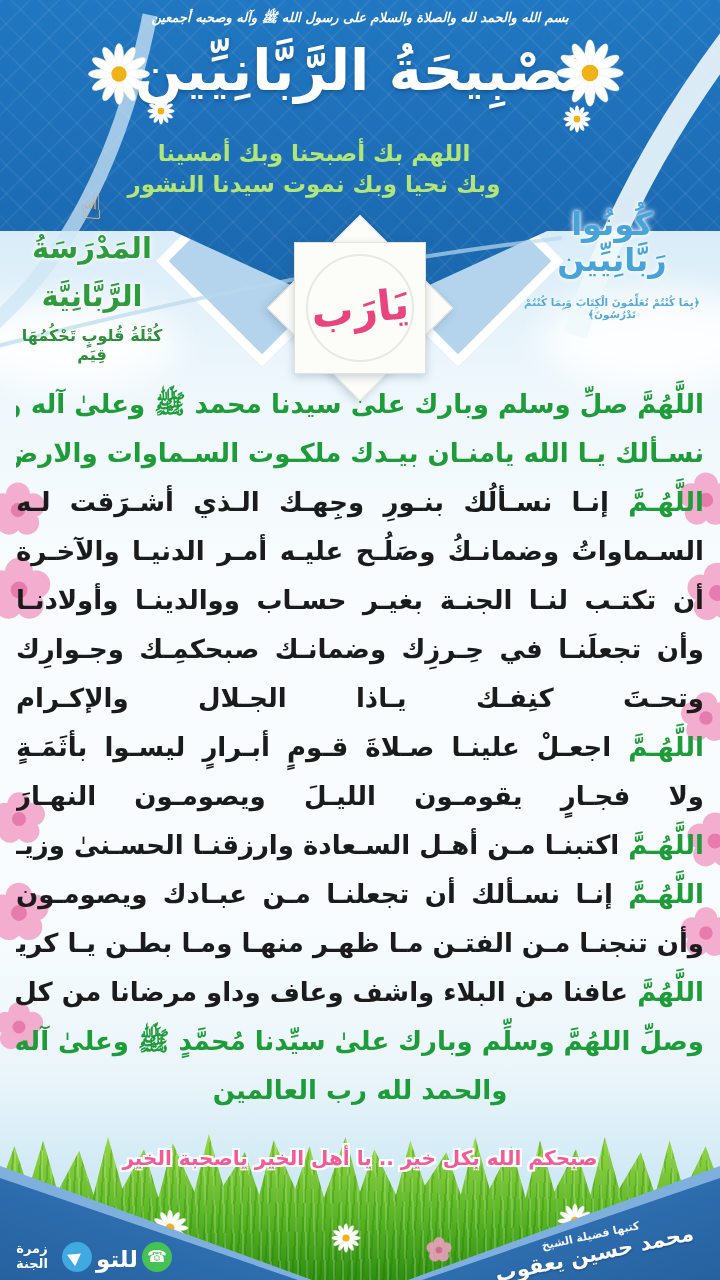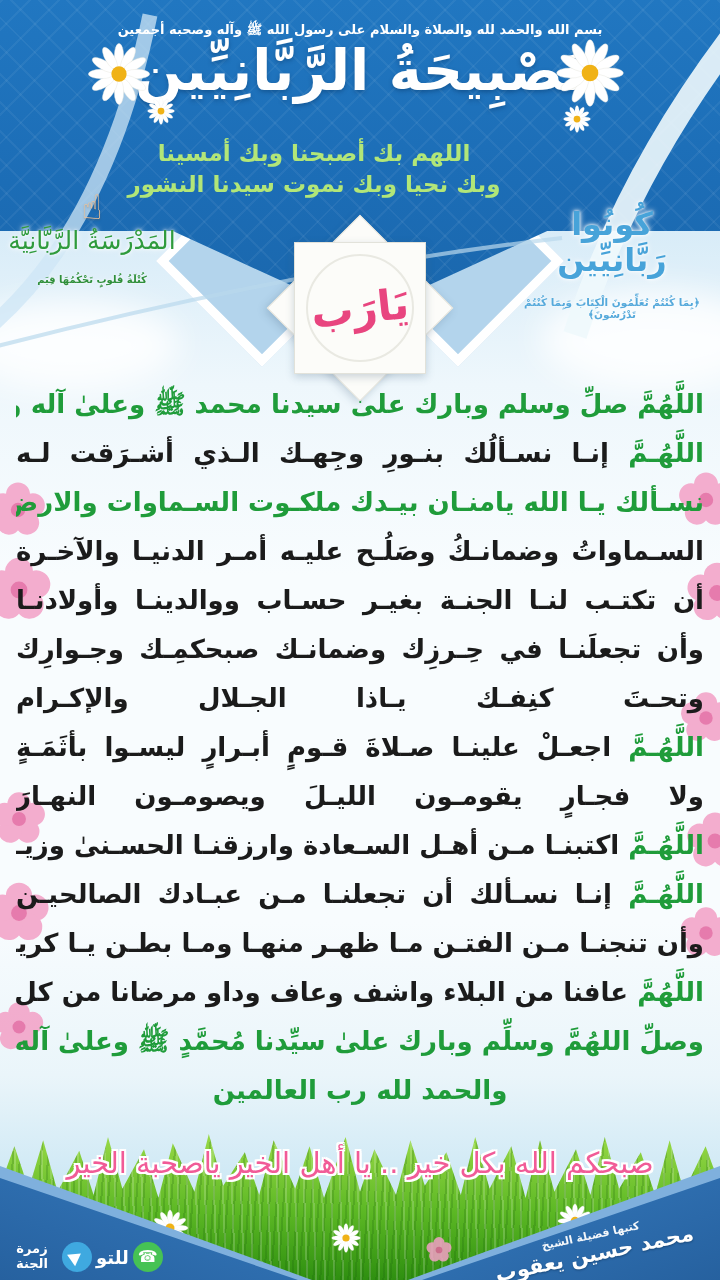--- a/index.html
+++ b/index.html
@@ -13,34 +13,34 @@
       repeating-linear-gradient(45deg,rgba(255,255,255,.05) 0 2px,transparent 2px 20px),
       repeating-linear-gradient(-45deg,rgba(255,255,255,.05) 0 2px,transparent 2px 20px),
       linear-gradient(180deg,#2177c1 0%,#1c6db6 55%,#1a66ab 100%);
     clip-path:polygon(0 0,100% 0,100% 70%,76% 70%,50% 96%,24% 70%,0 70%);}
   .chevron{position:absolute;width:150px;height:150px;background:#b3d4ec;border:9px solid #ffffff;
     transform:rotate(45deg);z-index:1;}
   .chevron.left{left:187px;top:186px;}
   .chevron.right{left:383px;top:186px;}
   .swoosh-svg{position:absolute;left:0;top:0;z-index:3;pointer-events:none;}
   .cloud{position:absolute;border-radius:50%;background:rgba(255,255,255,.85);filter:blur(16px);z-index:1;}
-  .bismillah{position:absolute;top:22px;left:0;width:720px;text-align:center;color:#ffffff;
-    font-size:13px;font-weight:bold;z-index:4;}
+  .bismillah{position:absolute;top:10px;left:0;width:720px;text-align:center;color:#ffffff;
+    font-size:13px;font-weight:bold;z-index:4;font-style:italic;}
   .main-title{position:absolute;top:38px;left:0;width:720px;text-align:center;color:#ffffff;
     font-size:56px;font-weight:bold;z-index:4;text-shadow:0 2px 4px rgba(0,40,80,.35);}
   .subtitle{position:absolute;top:138px;left:0;width:628px;text-align:center;color:#b2e678;
     font-size:23px;font-weight:bold;line-height:31px;z-index:4;}
   .daisy{position:absolute;z-index:5;}
   
   .badge{position:absolute;z-index:6;text-align:center;}
   .badge-left{left:8px;top:190px;width:168px;}
   .hand{font-size:34px;color:#eec39a;text-shadow:0 1px 2px rgba(120,70,20,.4);line-height:34px;}
-  .badge-left-title{font-size:25px;font-weight:normal;color:#2f9b3d;line-height:34px;
+  .badge-left-title{font-size:29px;font-weight:bold;color:#2f9b3d;line-height:48px;
     text-shadow:0 0 3px #fff,0 0 6px #fff;}
-  .badge-left-tag{font-size:10px;font-weight:bold;color:#2f8f3a;margin-top:16px;
+  .badge-left-tag{font-size:16px;font-weight:bold;color:#2f8f3a;margin-top:6px;
     text-shadow:0 0 3px #fff;}
   .badge-right{left:524px;top:206px;width:176px;}
   .badge-right-title{font-size:32px;font-weight:bold;color:#47a3d9;line-height:36px;
     text-shadow:0 0 3px #fff,0 0 6px #fff;}
   .badge-right-verse{font-size:10.5px;font-weight:bold;color:#55a9db;margin-top:18px;
     text-shadow:0 0 2px #fff;}
   
   .medallion{position:absolute;left:280px;top:228px;width:160px;height:160px;z-index:5;}
   .medallion .sq{position:absolute;left:14px;top:14px;width:132px;height:132px;background:#fcfcf9;
     border:1px solid #e2e2da;box-shadow:0 3px 8px rgba(60,90,120,.25);}
@@ -51,46 +51,46 @@
   
   .body-text{position:absolute;left:0;top:380px;width:720px;padding:0 16px;z-index:3;direction:rtl;}
   .body-line{font-size:26px;font-weight:bold;color:#1b1b1b;line-height:49px;height:49px;
     text-align:justify;text-align-last:justify;white-space:nowrap;overflow:hidden;}
   .body-line.center{text-align:center;text-align-last:center;}
   .seg-green{color:#1f9c3a;}
   .seg-black{color:#1b1b1b;}
   .pinkflower{position:absolute;z-index:1;opacity:.85;}
   
   .banner{position:absolute;top:1146px;left:0;width:720px;text-align:center;z-index:7;
-    font-size:29px;font-weight:normal;color:#f15b97;direction:rtl;
+    font-size:20px;font-weight:bold;color:#f15b97;direction:rtl;
     text-shadow:-2px -2px 0 #fff,2px -2px 0 #fff,-2px 2px 0 #fff,2px 2px 0 #fff,0 -2px 0 #fff,0 2px 0 #fff,-2px 0 0 #fff,2px 0 0 #fff;}
   .grass{position:absolute;left:0;top:1128px;width:720px;height:152px;z-index:5;
     background:
       repeating-linear-gradient(88deg,rgba(255,255,255,.18) 0 2px,transparent 2px 9px),
       repeating-linear-gradient(94deg,rgba(20,90,10,.2) 0 2px,transparent 2px 7px),
       linear-gradient(180deg,#9edc4a 0%,#5cb824 55%,#2e8f10 100%);
     clip-path:polygon(0 38%,2% 12%,4% 40%,6% 8%,8% 42%,11% 15%,13% 44%,15% 6%,17% 40%,20% 14%,22% 46%,24% 10%,27% 42%,29% 4%,31% 38%,34% 16%,36% 44%,38% 8%,41% 40%,43% 12%,45% 46%,48% 6%,50% 42%,52% 14%,55% 44%,57% 8%,59% 38%,62% 16%,64% 44%,66% 6%,68% 40%,71% 12%,73% 46%,75% 8%,77% 42%,80% 14%,82% 44%,84% 6%,86% 40%,89% 16%,91% 44%,93% 8%,95% 42%,98% 12%,100% 38%,100% 100%,0 100%);}
   .corner{position:absolute;bottom:0;z-index:8;}
   .corner-left-edge{left:0;width:312px;height:114px;background:#7fb0dd;
     clip-path:polygon(0 0,100% 100%,0 100%);}
   .corner-left-main{left:0;width:298px;height:102px;background:linear-gradient(200deg,#3579bd,#26619f);
     clip-path:polygon(0 0,100% 100%,0 100%);}
   .corner-right-edge{right:0;width:312px;height:114px;background:#7fb0dd;
     clip-path:polygon(100% 0,100% 100%,0 100%);}
   .corner-right-main{right:0;width:298px;height:102px;background:linear-gradient(160deg,#3579bd,#26619f);
     clip-path:polygon(100% 0,100% 100%,0 100%);}
-  .footer-left{position:absolute;left:6px;bottom:8px;z-index:9;display:flex;align-items:center;gap:4px;direction:ltr;}
+  .footer-left{position:absolute;left:6px;bottom:8px;z-index:9;display:flex;align-items:flex-end;gap:4px;direction:ltr;}
   .brand-zumra{color:#fff;font-size:13px;font-weight:bold;width:52px;line-height:1.15;text-align:center;}
   .icon-circle{width:30px;height:30px;border-radius:50%;display:flex;align-items:center;justify-content:center;}
   .tg{background:#3fa9e0;}
   .tg-plane{width:0;height:0;border-left:7px solid transparent;border-right:7px solid transparent;
     border-bottom:12px solid #fff;transform:rotate(55deg);margin-left:-2px;}
   .wa{background:#46c254;}
   .wa-glyph{color:#fff;font-size:16px;line-height:16px;}
-  .brand-lalto{color:#fff;font-size:18px;font-weight:bold;}
+  .brand-lalto{color:#fff;font-size:23px;font-weight:bold;}
   .footer-right{position:absolute;right:26px;bottom:14px;z-index:9;text-align:center;color:#fff;
     transform:rotate(-12deg);direction:rtl;}
   .sig-caption{font-size:11px;font-weight:bold;opacity:.95;}
   .sig-name{font-size:21px;font-weight:bold;letter-spacing:1px;text-shadow:0 1px 2px rgba(0,30,60,.4);}
 </style>
 </head>
 <body>
 
 <svg width="0" height="0" style="position:absolute">
   <defs>
@@ -204,30 +204,30 @@
     </svg>
   <svg class="pinkflower" style="left:684px;top:810px;" width="62" height="62" viewBox="-25 -25 50 50">
       <use href="#pink-sym"></use>
     </svg>
   <svg class="pinkflower" style="left:678px;top:905px;" width="56" height="56" viewBox="-25 -25 50 50">
       <use href="#pink-sym"></use>
     </svg>
 
   <div class="body-text">
       <div class="body-line"><span class="seg-green">اللَّهُمَّ صلِّ وسلم وبارك علىٰ سيدنا محمد ﷺ وعلىٰ آله وصحبه</span></div>
+      <div class="body-line"><span class="seg-green">نسـألك يـا الله يامنـان بيـدك ملكـوت السـماوات والارض</span></div>
       <div class="body-line"><span class="seg-green">اللَّهُـمَّ </span><span class="seg-black">إنـا نسـألُك بنـورِ وجِهـك الـذي أشـرَقت لـه</span></div>
-      <div class="body-line"><span class="seg-green">نسـألك يـا الله يامنـان بيـدك ملكـوت السـماوات والارض</span></div>
       <div class="body-line"><span class="seg-black">السـماواتُ وضمانـكُ وصَلُـح عليـه أمـر الدنيـا والآخـرة</span></div>
       <div class="body-line"><span class="seg-black">أن تكتـب لنـا الجنـة بغيـر حسـاب ووالدينـا وأولادنـا</span></div>
       <div class="body-line"><span class="seg-black">وأن تجعلَنـا في حِـرزِك وضمانـك صبحكمِـك وجـوارِك</span></div>
       <div class="body-line"><span class="seg-black">وتحـتَ كنِفـك يـاذا الجـلال والإكـرام</span></div>
       <div class="body-line"><span class="seg-green">اللَّهُـمَّ </span><span class="seg-black">اجعـلْ علينـا صـلاةَ قـومٍ أبـرارٍ ليسـوا بأثَمَـةٍ</span></div>
       <div class="body-line"><span class="seg-black">ولا فجـارٍ يقومـون الليـلَ ويصومـون النهـارَ</span></div>
       <div class="body-line"><span class="seg-green">اللَّهُـمَّ </span><span class="seg-black">اكتبنـا مـن أهـل السـعادة وارزقنـا الحسـنىٰ وزيـادة</span></div>
-      <div class="body-line"><span class="seg-green">اللَّهُـمَّ </span><span class="seg-black">إنـا نسـألك أن تجعلنـا مـن عبـادك الصالحيـن</span></div>
+      <div class="body-line"><span class="seg-green">اللَّهُـمَّ </span><span class="seg-black">إنـا نسـألك أن تجعلنـا مـن عبـادك ويصومـون</span></div>
       <div class="body-line"><span class="seg-black">وأن تنجنـا مـن الفتـن مـا ظهـر منهـا ومـا بطـن يـا كريـم</span></div>
       <div class="body-line"><span class="seg-green">اللَّهُمَّ </span><span class="seg-black">عافنا من البلاء واشف وعاف وداو مرضانا من كل داء</span></div>
       <div class="body-line"><span class="seg-green">وصلِّ اللهُمَّ وسلِّم وبارك علىٰ سيِّدنا مُحمَّدٍ ﷺ وعلىٰ آله وصحبه</span></div>
       <div class="body-line center"><span class="seg-green">والحمد لله رب العالمين</span></div>
     </div>
 
   <div class="grass"></div>
   <div class="banner">صبحكم الله بكل خير .. يا أهل الخير ياصحبة الخير</div>
 
   <svg class="daisy" style="left:150px;top:1208px;z-index:6;" width="40" height="40" viewBox="-40 -40 80 80">

